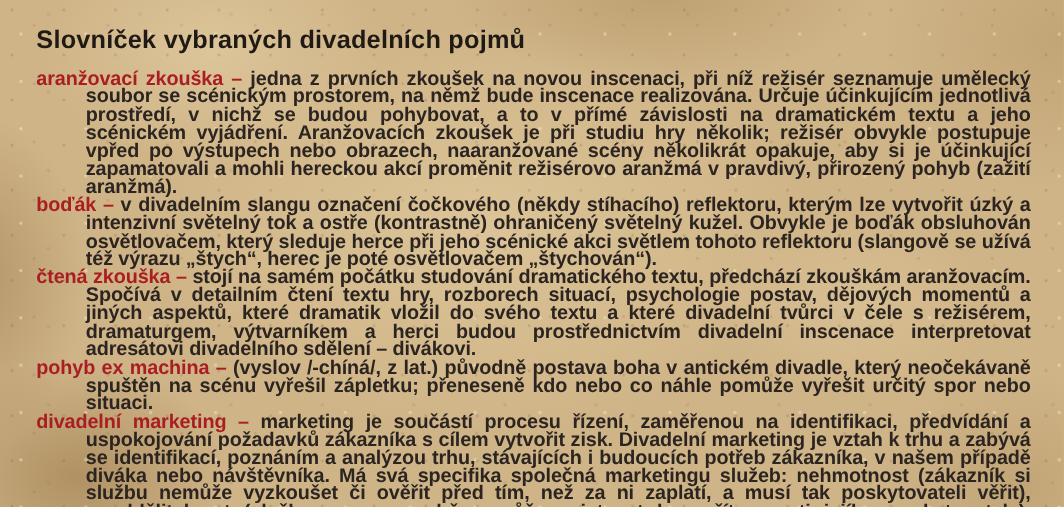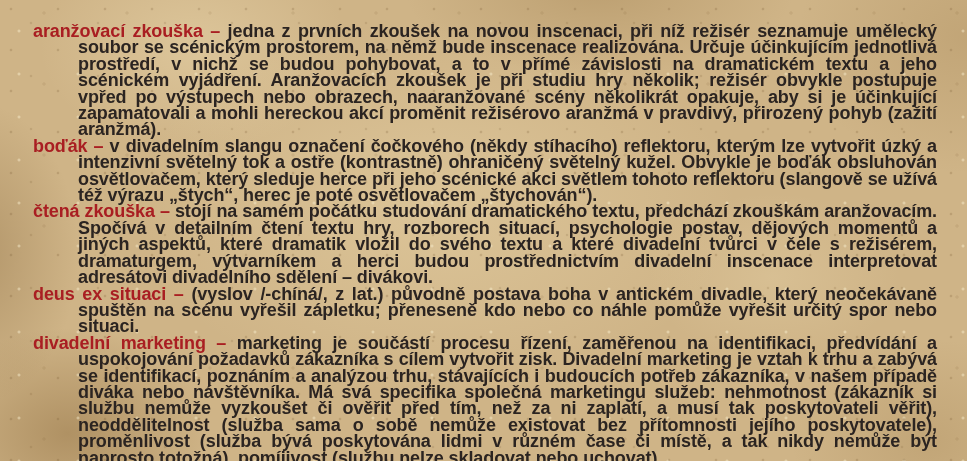--- a/index.html
+++ b/index.html
@@ -68,20 +68,21 @@
     text-indent: -45px;
   }
   .entry .term {
     color: var(--term-color, #a91e22);
   }
 </style>
 </head>
 <body>
 
 <div class="page">
+  <h1 class="title">Slovníček vybraných divadelních pojmů</h1>
   <div class="entries">
       <p class="entry"><span class="term">aranžovací zkouška –</span><span class="def"> jedna z prvních zkoušek na novou inscenaci, při níž režisér seznamuje umělecký soubor se scénickým prostorem, na němž bude inscenace realizována. Určuje účinkujícím jednotlivá prostředí, v nichž se budou pohybovat, a to v přímé závislosti na dramatickém textu a jeho scénickém vyjádření. Aranžovacích zkoušek je při studiu hry několik; režisér obvykle postupuje vpřed po výstupech nebo obrazech, naaranžované scény několikrát opakuje, aby si je účinkující zapamatovali a mohli hereckou akcí proměnit režisérovo aranžmá v pravdivý, přirozený pohyb (zažití aranžmá).</span></p>
       <p class="entry"><span class="term">boďák –</span><span class="def"> v divadelním slangu označení čočkového (někdy stíhacího) reflektoru, kterým lze vytvořit úzký a intenzivní světelný tok a ostře (kontrastně) ohraničený světelný kužel. Obvykle je boďák obsluhován osvětlovačem, který sleduje herce při jeho scénické akci světlem tohoto reflektoru (slangově se užívá též výrazu „štych“, herec je poté osvětlovačem „štychován“).</span></p>
       <p class="entry"><span class="term">čtená zkouška –</span><span class="def"> stojí na samém počátku studování dramatického textu, předchází zkouškám aranžovacím. Spočívá v detailním čtení textu hry, rozborech situací, psychologie postav, dějových momentů a jiných aspektů, které dramatik vložil do svého textu a které divadelní tvůrci v čele s režisérem, dramaturgem, výtvarníkem a herci budou prostřednictvím divadelní inscenace interpretovat adresátovi divadelního sdělení – divákovi.</span></p>
-      <p class="entry"><span class="term">deus ex situaci –</span><span class="def"> (vyslov /-chíná/, z lat.) původně postava boha v antickém divadle, který neočekávaně spuštěn na scénu vyřešil zápletku; přeneseně kdo nebo co náhle pomůže vyřešit určitý spor nebo situaci.</span></p>
+      <p class="entry"><span class="term">pohyb ex machina –</span><span class="def"> (vyslov /-chíná/, z lat.) původně postava boha v antickém divadle, který neočekávaně spuštěn na scénu vyřešil zápletku; přeneseně kdo nebo co náhle pomůže vyřešit určitý spor nebo situaci.</span></p>
       <p class="entry"><span class="term">divadelní marketing –</span><span class="def"> marketing je součástí procesu řízení, zaměřenou na identifikaci, předvídání a uspokojování požadavků zákazníka s cílem vytvořit zisk. Divadelní marketing je vztah k trhu a zabývá se identifikací, poznáním a analýzou trhu, stávajících i budoucích potřeb zákazníka, v našem případě diváka nebo návštěvníka. Má svá specifika společná marketingu služeb: nehmotnost (zákazník si službu nemůže vyzkoušet či ověřit před tím, než za ni zaplatí, a musí tak poskytovateli věřit), neoddělitelnost (služba sama o sobě nemůže existovat bez přítomnosti jejího poskytovatele), proměnlivost (služba bývá poskytována lidmi v různém čase či místě, a tak nikdy nemůže být naprosto totožná), pomíjivost (službu nelze skladovat nebo uchovat).</span></p>
     </div>
 </div>
 
 </body></html>

